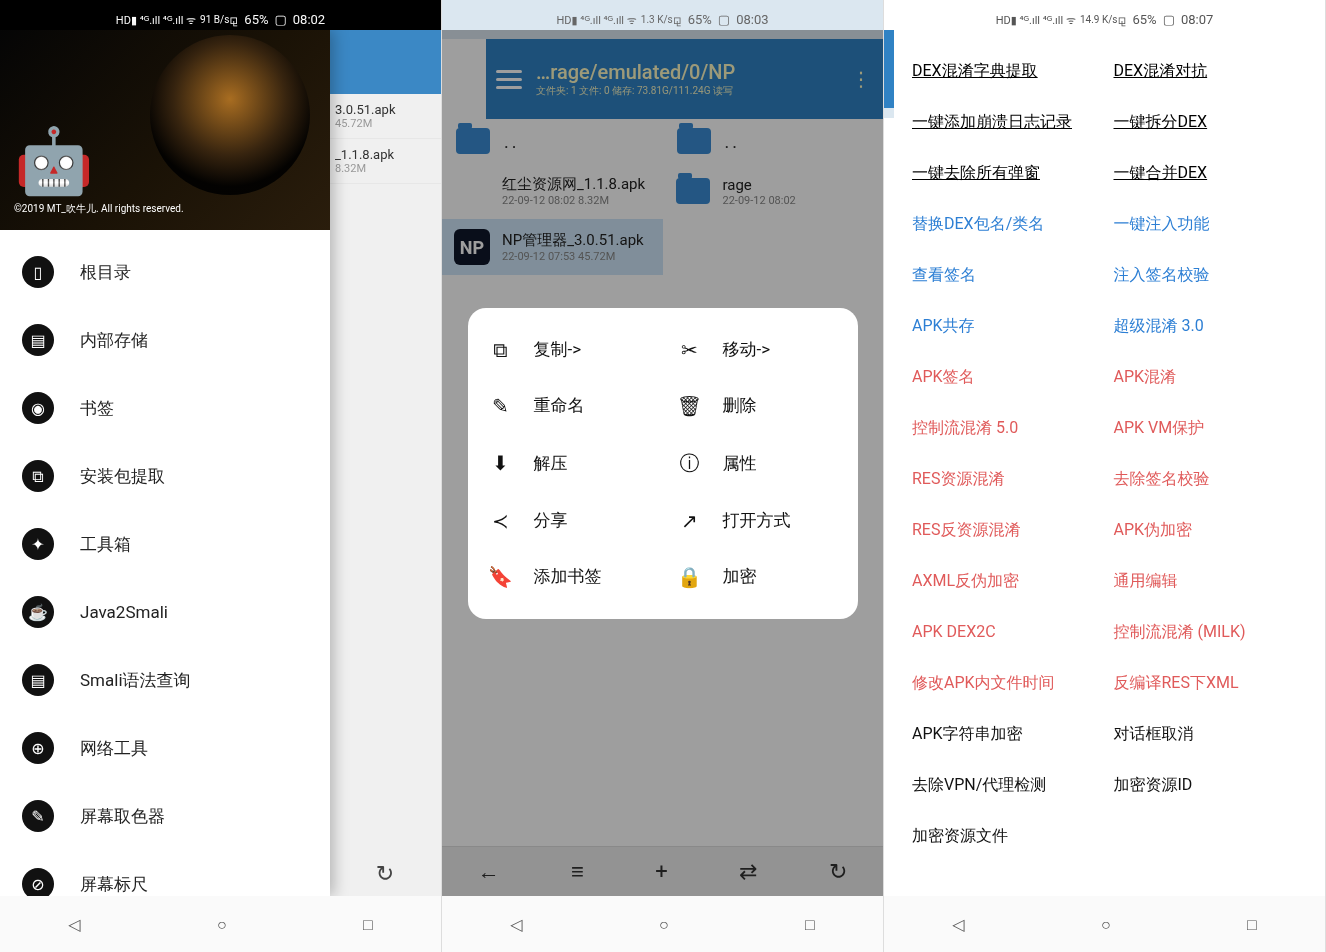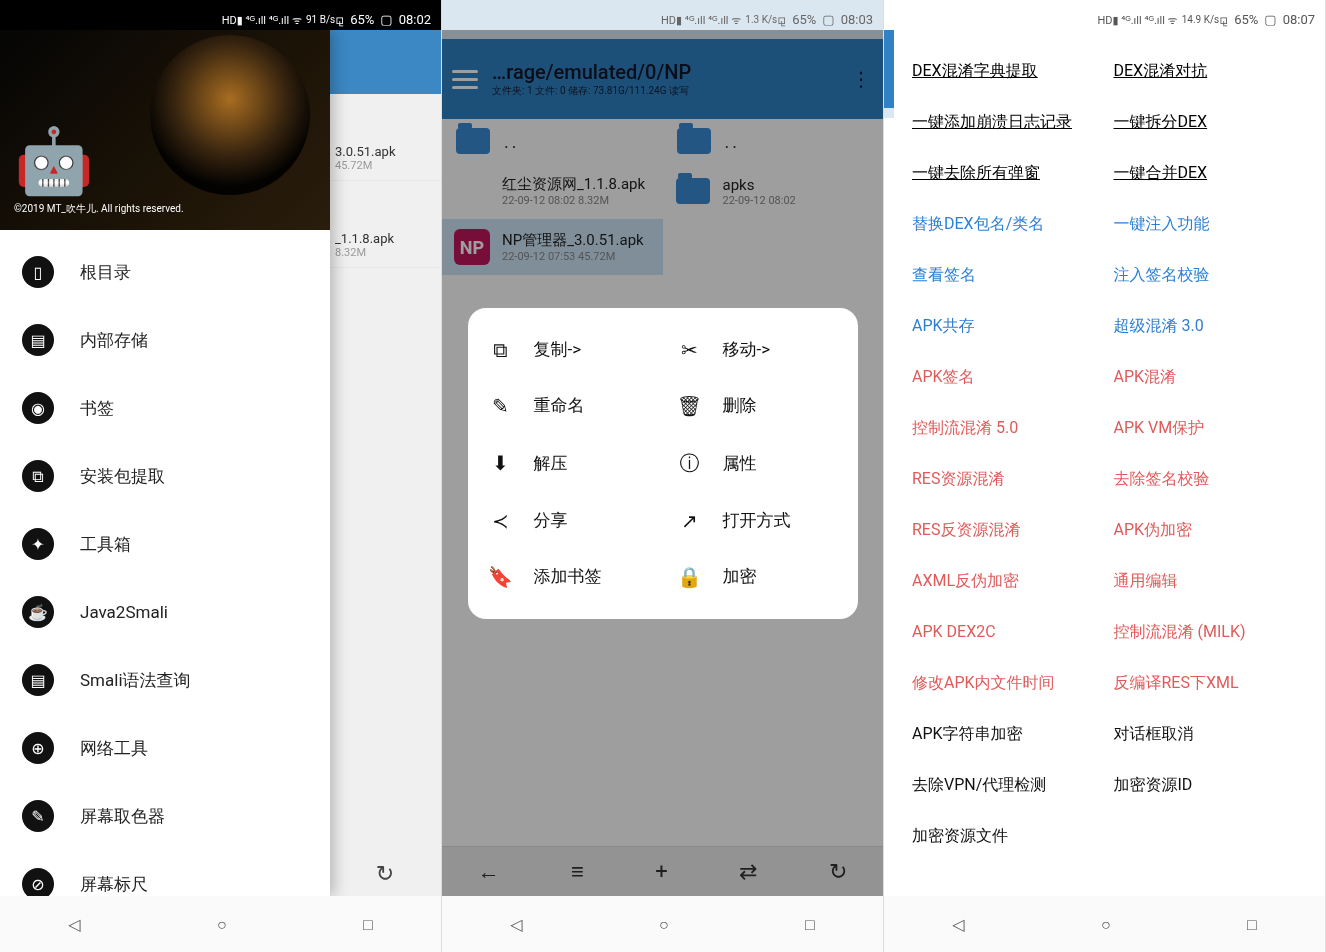--- a/index.html
+++ b/index.html
@@ -18,21 +18,21 @@
   position: relative;
   overflow: hidden;
   border-right: 1px solid #ddd;
 }
 
 
 .status-bar {
   height: 39px;
   display: flex;
   align-items: center;
-  justify-content: flex-end;
+  justify-content: center;
   padding: 0 10px;
   font-size: 13px;
   color: #666;
   background: #dbe7f0;
 }
 .phone1 .status-bar { background: #000; color: #fff; }
 .phone3 .status-bar { background: #fff; color: #555; }
 .status-left { display:flex; gap:4px; align-items:center; font-size:11px;}
 .status-right { display:flex; gap:6px; align-items:center; }
 .speed { font-size:10px; line-height:1; text-align:right;}
@@ -76,36 +76,36 @@
 }
 .nav-bar span { color:#555; }
 
 
 .peek {
   position:absolute; top:30px; right:0; width:112px; height:calc(100% - 86px);
   background:#f0f0f0; font-size:13px; color:#666;
 }
 .peek-top { height:64px; background:#3b88c5; }
 .peek .pf { padding:8px 6px; border-bottom:1px solid #e7e7e7; }
-.peek .pf .t { color:#333; white-space:nowrap; overflow:hidden;margin-top:42px;}
+.peek .pf .t { color:#333; white-space:nowrap; overflow:hidden;}
 .peek .pf .s { font-size:11px; color:#999;}
 .peek .prefresh { position:absolute; bottom:10px; left:0; right:0; text-align:center; color:#444; font-size:22px;}
 
 .drawer1 {
   position:absolute; top:30px; left:0; width:330px; bottom:56px;
   background:#fff;
   display:flex; flex-direction:column;
   box-shadow: 4px 0 14px rgba(0,0,0,0.25);
 }
 .drawer1-scroll { overflow-y:auto; flex:1;}
 
 
 .phone2 .app-bar {
-  height:80px; background:#3082c4; color:#0f172a;
-  display:flex; align-items:center; padding:0 10px; gap:14px;
+  height:80px; background:#3082c4; color:#fef9c3;
+  display:flex; align-items:center; padding:0 10px; gap:14px;margin-left:44px;
 }
 .hamb { width:26px; display:flex; flex-direction:column; gap:5px;}
 .hamb span { height:3px; background:#fff; border-radius:2px;}
 .path-area { flex:1; overflow:hidden; }
 .path-title { font-size:20px; font-weight:500; white-space:nowrap;}
 .path-sub { font-size:10px; opacity:.92; white-space:nowrap;}
 .dots { font-size:20px; letter-spacing:2px;}
 
 .file-area { height:calc(100% - 30px - 80px - 56px); display:flex; }
 .col { flex:1; }
@@ -117,21 +117,21 @@
 .dots-updir{ margin-left:14px; color:#333; font-size:18px; letter-spacing:3px;}
 
 .file-row {
   display:flex; align-items:center; gap:12px; padding:10px 12px;
 }
 .file-row.sel { background:#cfe6f8; }
 .file-row .ficon { width:36px; height:36px; border-radius:6px; display:flex;align-items:center;justify-content:center;font-size:18px;color:#fff;}
 .file-row .meta .t { font-size:15px; color:#222;}
 .file-row .meta .s { font-size:11px; color:#888;}
 .ic-red { background:#fff; color:#c33; font-size:22px;}
-.ic-np { background:#be185d; color:#6c6; font-weight:bold; font-size:14px;}
+.ic-np { background:#0f172a; color:#6c6; font-weight:bold; font-size:14px;}
 .ic-folder { background:none; }
 
 .phone2 .overlay {
   position:absolute; inset:30px 0 56px 0; background:rgba(0,0,0,0.38);
   display:flex; align-items:center; justify-content:center;
 }
 .ctx-menu {
   width:390px; background:#fff; border-radius:18px; padding:14px 6px;
   display:grid; grid-template-columns:1fr 1fr;
 }
@@ -308,21 +308,21 @@
     <div class="col" id="col-right">
       <div class="updir">
           <div class="folder-ico"></div>
           <div class="dots-updir">..</div>
         </div>
     <div class="file-row">
           <div class="ficon ic-folder">
             <div class="folder-ico"></div>
           </div>
           <div class="meta">
-            <div class="t">apks</div>
+            <div class="t">rage</div>
             <div class="s">22-09-12 08:02</div>
           </div>
         </div>
       </div>
   </div>
 
   <div class="bottom-tools">
     <span>←</span>
     <span>≡</span>
     <span>+</span>

